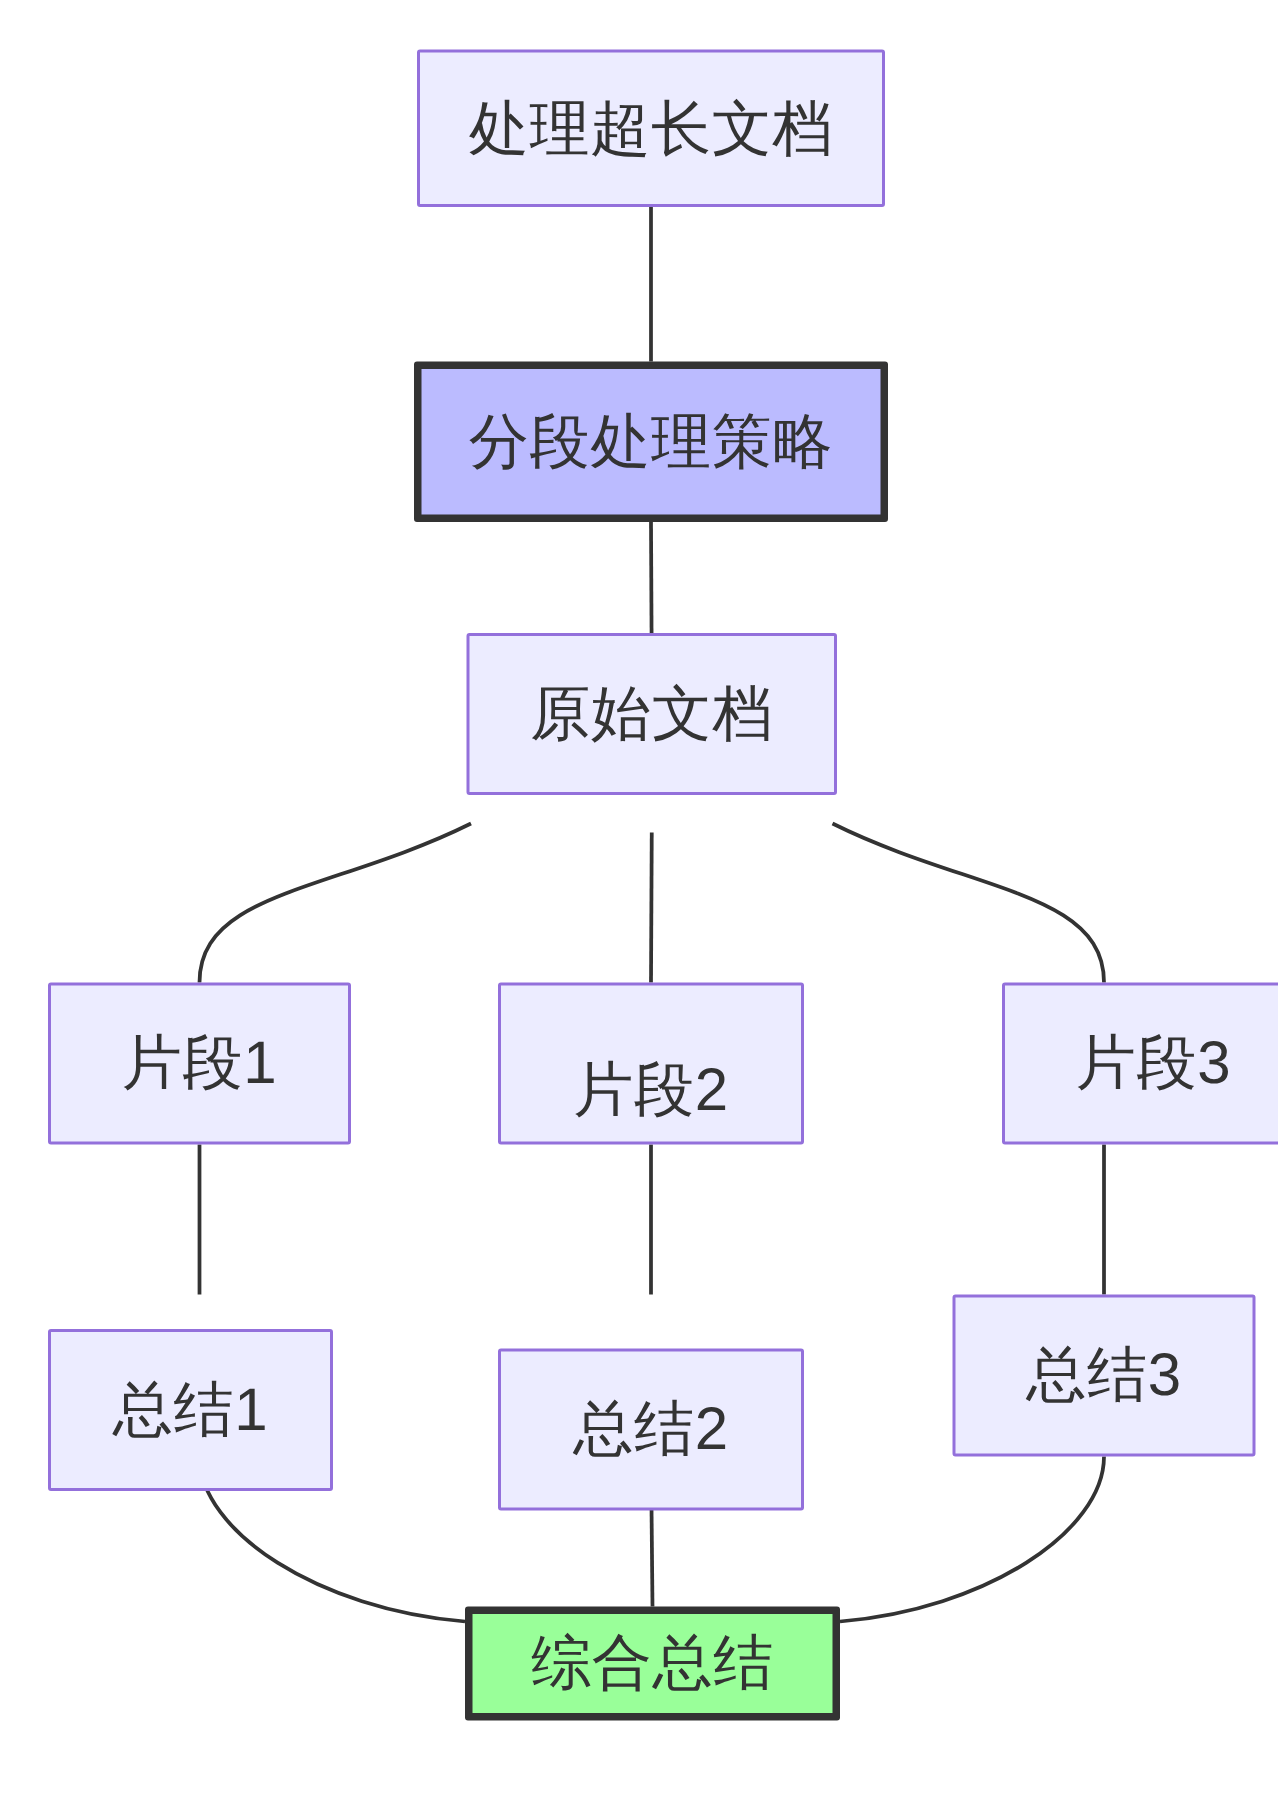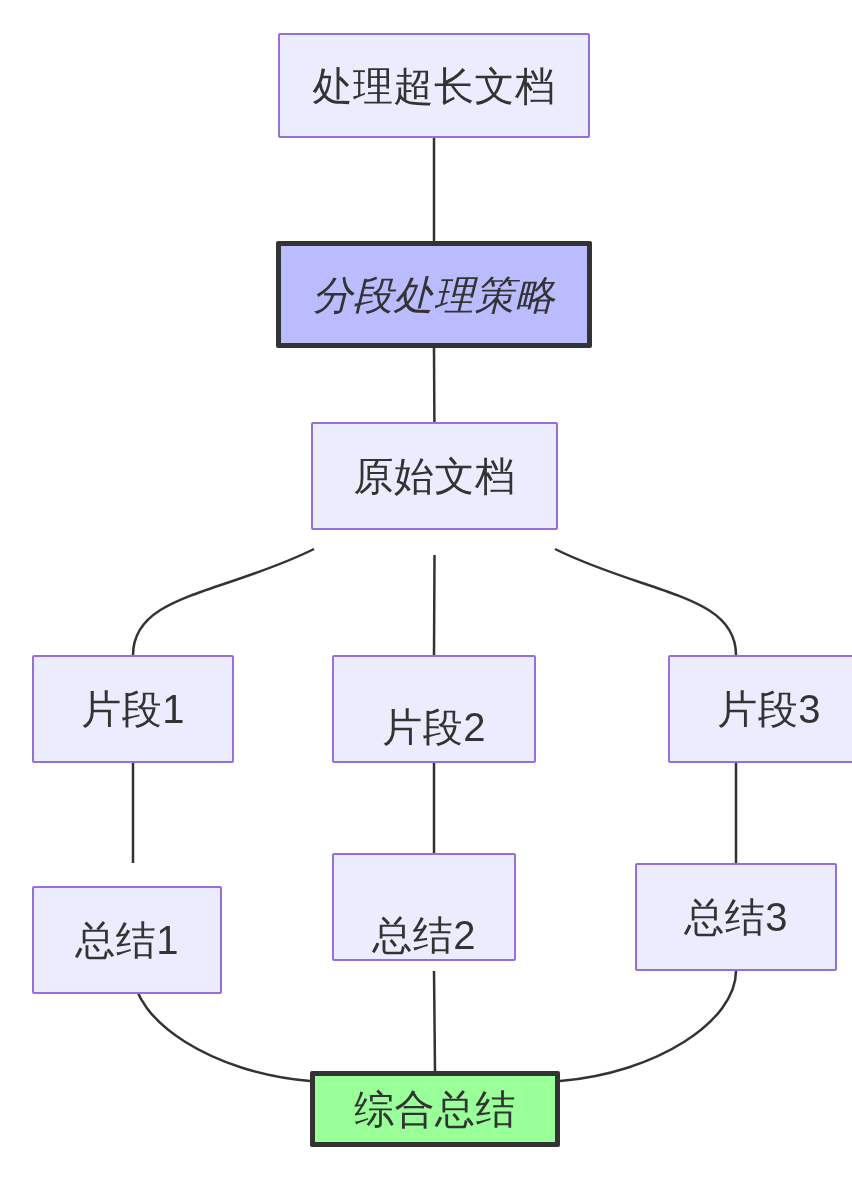--- a/index.html
+++ b/index.html
@@ -62,39 +62,39 @@
         <path d="M736,763 L736,863" stroke="#333333" marker-end="url(#arrowhead)"></path>
         <path d="M133,971 C133,1021 212.65,1073 310,1081" stroke="#333333" marker-end="url(#arrowhead)"></path>
         <path d="M434,971 L435,1071" stroke="#333333" marker-end="url(#arrowhead)"></path>
         <path d="M736,971 C736,1021 656.8,1073 560,1081" stroke="#333333" marker-end="url(#arrowhead)"></path>
       </g>
   </svg>
   <div id="nodes">
       <div class="node default" style="left: 278px; top: 33px; width: 312px; height: 105px; background: rgb(236, 236, 255); border-color: rgb(147, 112, 219); border-width: 2px;">
         <span class="label" style="color: rgb(51, 51, 51);">处理超长文档</span>
       </div>
-      <div class="node accent" style="left: 276px; top: 241px; width: 316px; height: 107px; background: rgb(187, 187, 255); border-color: rgb(51, 51, 51); border-width: 5px; font-style: italic;">
+      <div class="node accent" style="left: 276px; top: 241px; width: 316px; height: 107px; background: rgb(187, 187, 255); border-color: rgb(51, 51, 51); border-width: 5px;">
         <span class="label" style="color: rgb(51, 51, 51);">分段处理策略</span>
       </div>
       <div class="node default" style="left: 311px; top: 422px; width: 247px; height: 108px; background: rgb(236, 236, 255); border-color: rgb(147, 112, 219); border-width: 2px;">
         <span class="label" style="color: rgb(51, 51, 51);">原始文档</span>
       </div>
       <div class="node default" style="left: 32px; top: 655px; width: 202px; height: 108px; background: rgb(236, 236, 255); border-color: rgb(147, 112, 219); border-width: 2px;">
         <span class="label" style="color: rgb(51, 51, 51);">片段1</span>
       </div>
       <div class="node default" style="left: 332px; top: 655px; width: 204px; height: 108px; background: rgb(236, 236, 255); border-color: rgb(147, 112, 219); border-width: 2px;">
         <span class="label" style="color: rgb(51, 51, 51); margin-top: 35px;">片段2</span>
       </div>
       <div class="node default" style="left: 635px; top: 655px; width: 202px; height: 108px; background: rgb(236, 236, 255); border-color: rgb(147, 112, 219); border-width: 2px; margin-left: 33px;">
         <span class="label" style="color: rgb(51, 51, 51);">片段3</span>
       </div>
       <div class="node default" style="left: 32px; top: 863px; width: 190px; height: 108px; background: rgb(236, 236, 255); border-color: rgb(147, 112, 219); border-width: 2px; margin-top: 23px;">
         <span class="label" style="color: rgb(51, 51, 51);">总结1</span>
       </div>
-      <div class="node default" style="left: 332px; top: 853px; width: 184px; height: 108px; background: rgb(236, 236, 255); border-color: rgb(147, 112, 219); border-width: 2px; align-items: flex-end;">
+      <div class="node default" style="left: 332px; top: 899px; width: 204px; height: 108px; background: rgb(236, 236, 255); border-color: rgb(147, 112, 219); border-width: 2px;">
         <span class="label" style="color: rgb(51, 51, 51);">总结2</span>
       </div>
       <div class="node default" style="left: 635px; top: 863px; width: 202px; height: 108px; background: rgb(236, 236, 255); border-color: rgb(147, 112, 219); border-width: 2px;">
         <span class="label" style="color: rgb(51, 51, 51);">总结3</span>
       </div>
       <div class="node success" style="left: 310px; top: 1071px; width: 250px; height: 76px; background: rgb(153, 255, 153); border-color: rgb(51, 51, 51); border-width: 5px;">
         <span class="label" style="color: rgb(51, 51, 51);">综合总结</span>
       </div>
     </div>
 </div>

